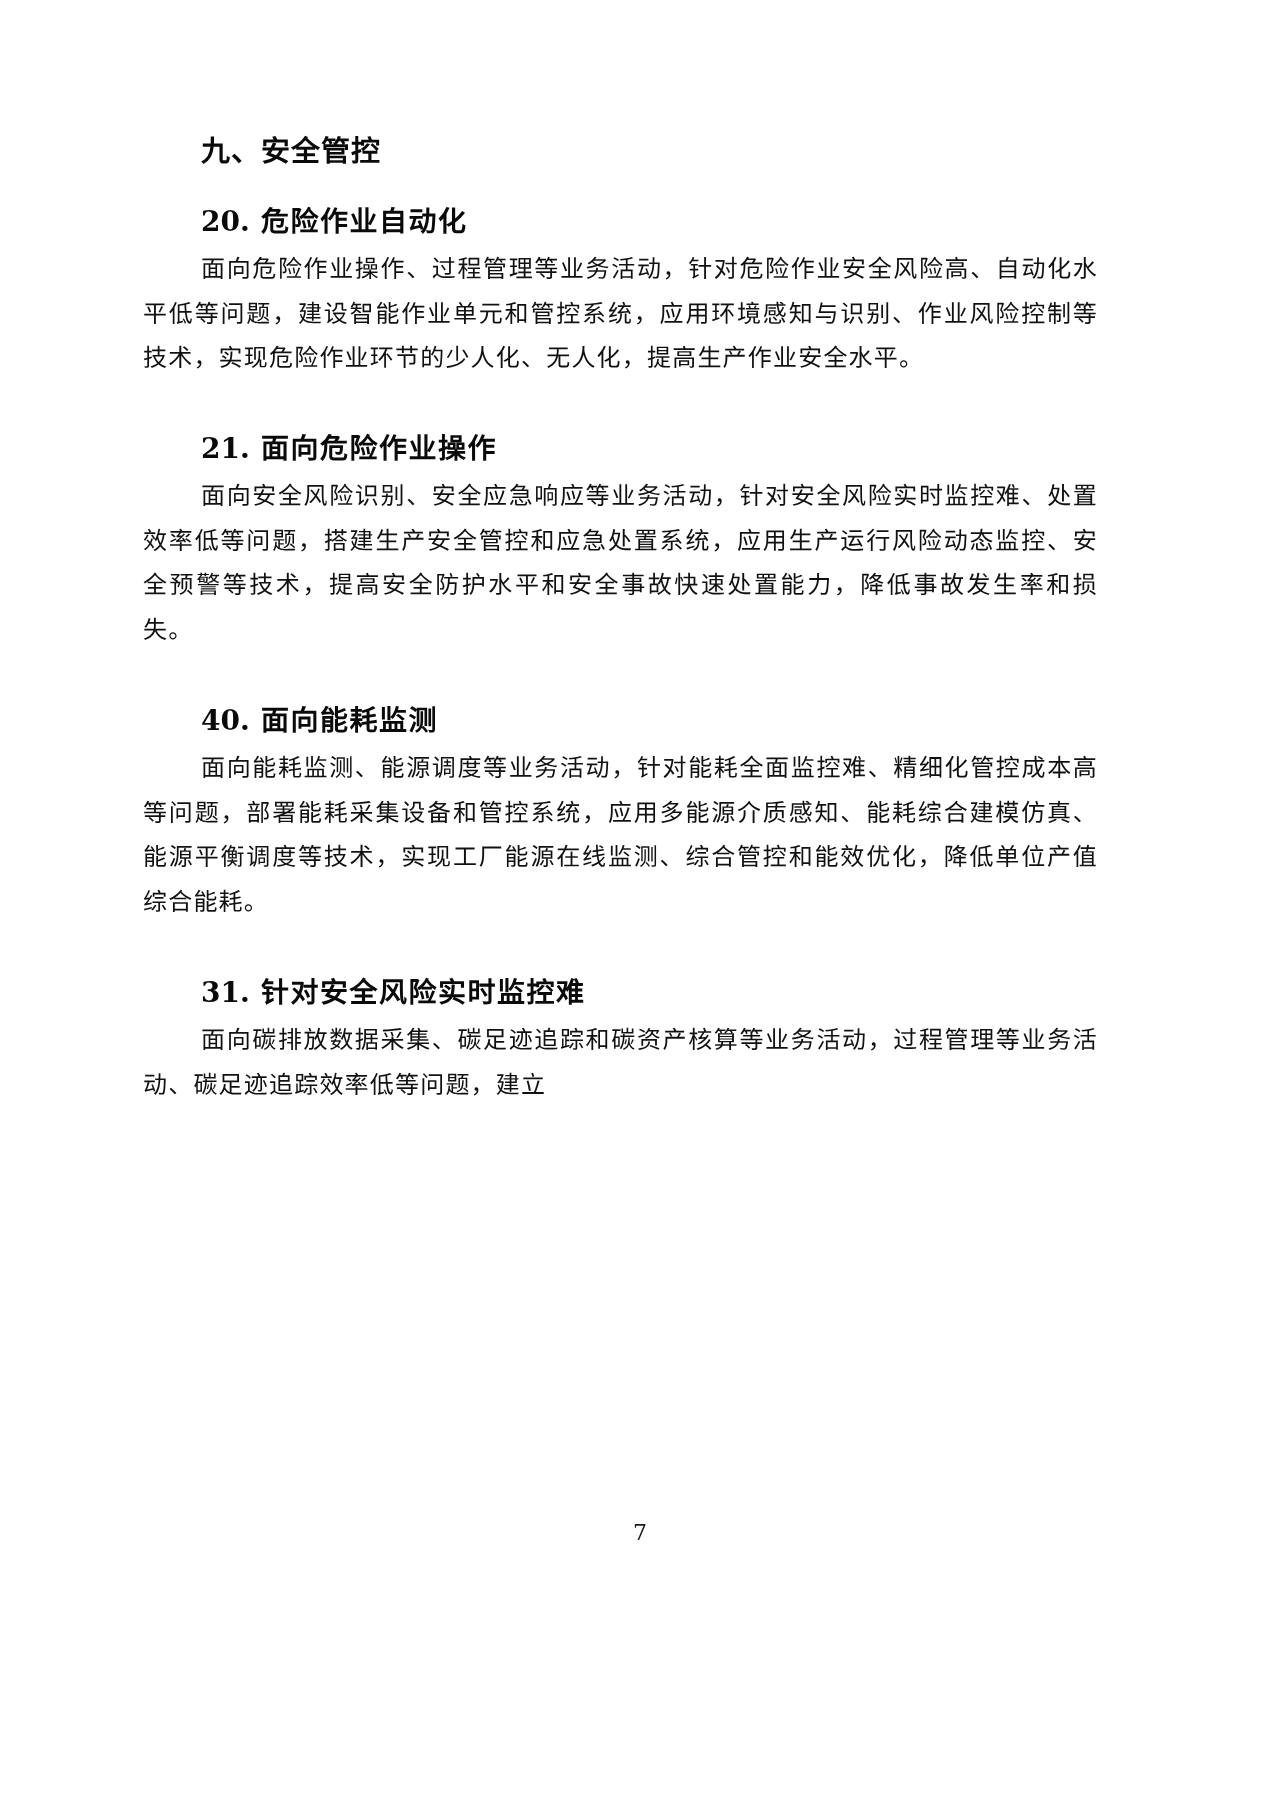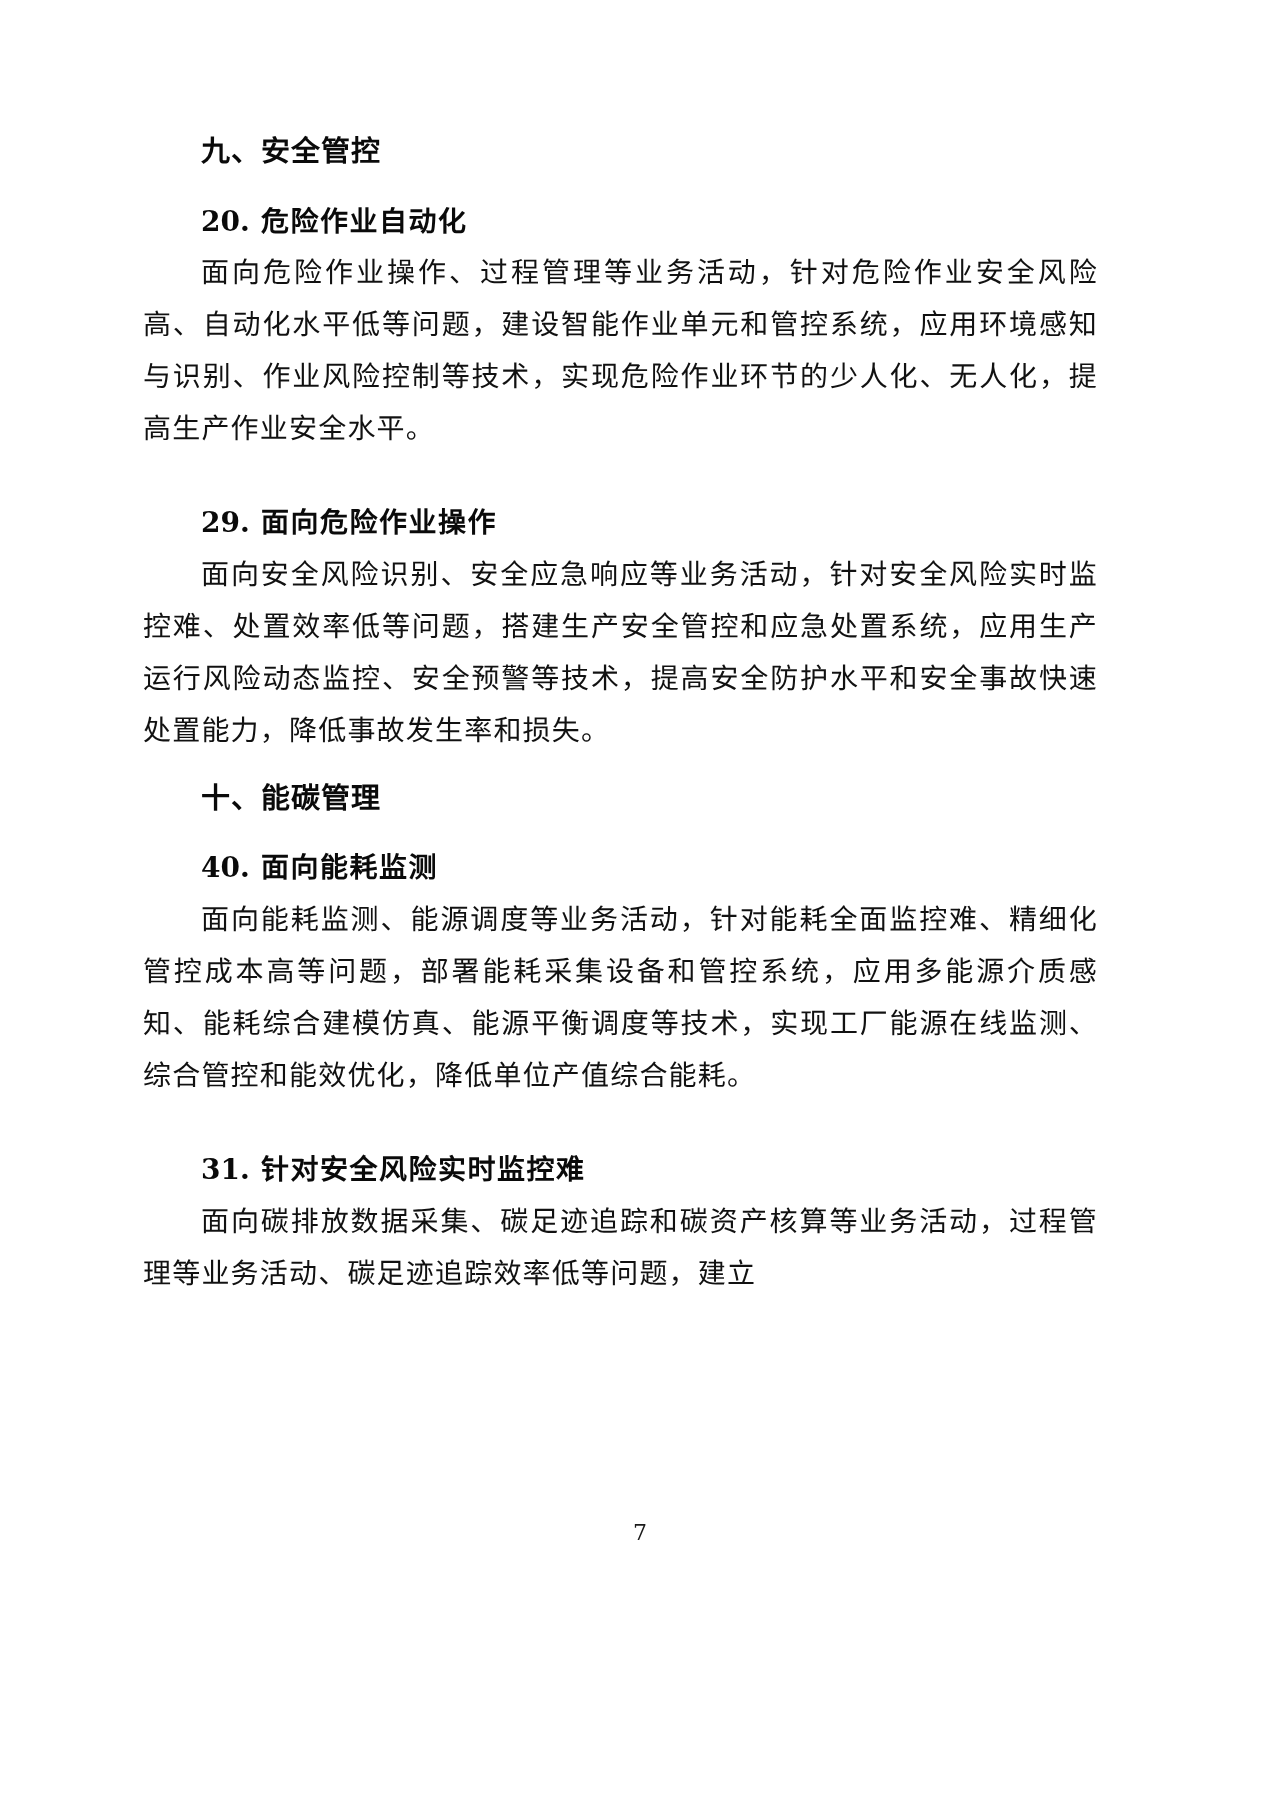--- a/index.html
+++ b/index.html
@@ -46,21 +46,21 @@
     color: #0a0a0a;
   }
   .item-heading .num {
     font-family: "DejaVu Serif", "Liberation Serif", serif;
     font-weight: 700;
     letter-spacing: 0;
   }
   
   .para {
     font-family: "DejaVu Serif", "Liberation Serif", serif;
-    font-size: 28px;
+    font-size: 24px;
     line-height: 1.86;
     letter-spacing: 1.2px;
     text-indent: 58px;
     text-align: justify;
     text-justify: inter-ideograph;
     margin: 0 0 6px 0;
     color: #111111;
   }
   .spacer-sm { height: 14px; }
   .page-number {
@@ -85,29 +85,28 @@
     <h3 class="item-heading">
       <span class="num">20.</span>
       <span>危险作业自动化</span>
     </h3>
 
     <p class="para">面向危险作业操作、过程管理等业务活动，针对危险作业安全风险高、自动化水平低等问题，建设智能作业单元和管控系统，应用环境感知与识别、作业风险控制等技术，实现危险作业环节的少人化、无人化，提高生产作业安全水平。</p>
 
     <div class="spacer-sm"></div>
 
     <h3 class="item-heading">
-      <span class="num">29.</span>
+      <span class="num">21.</span>
       <span>面向危险作业操作</span>
     </h3>
 
     <p class="para">面向安全风险识别、安全应急响应等业务活动，针对安全风险实时监控难、处置效率低等问题，搭建生产安全管控和应急处置系统，应用生产运行风险动态监控、安全预警等技术，提高安全防护水平和安全事故快速处置能力，降低事故发生率和损失。</p>
 
     <div class="spacer-sm"></div>
 
-    <h2 class="section-heading">十、能碳管理</h2>
 
     <h3 class="item-heading">
       <span class="num">40.</span>
       <span>面向能耗监测</span>
     </h3>
 
     <p class="para">面向能耗监测、能源调度等业务活动，针对能耗全面监控难、精细化管控成本高等问题，部署能耗采集设备和管控系统，应用多能源介质感知、能耗综合建模仿真、能源平衡调度等技术，实现工厂能源在线监测、综合管控和能效优化，降低单位产值综合能耗。</p>
 
     <div class="spacer-sm"></div>
 

